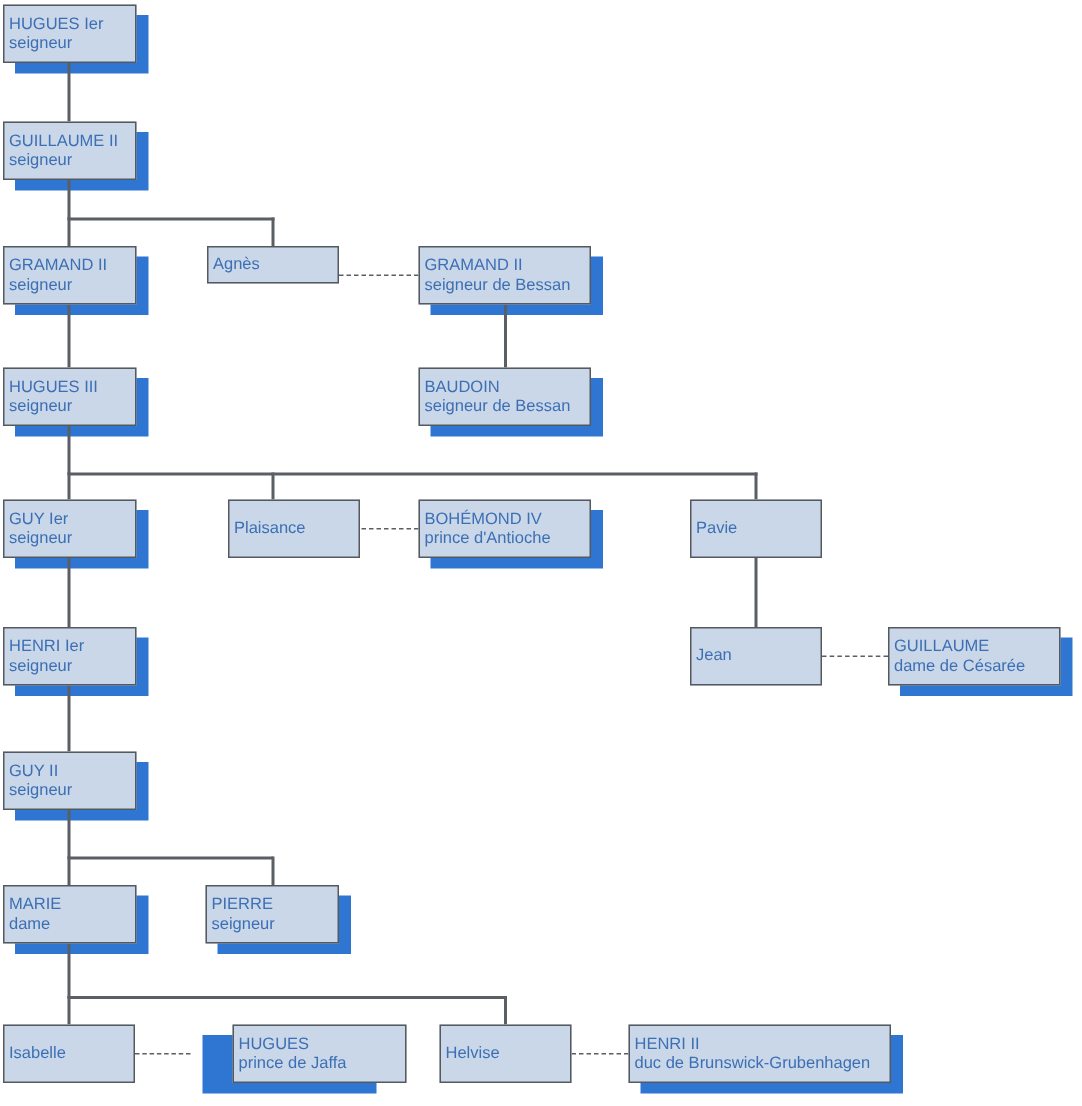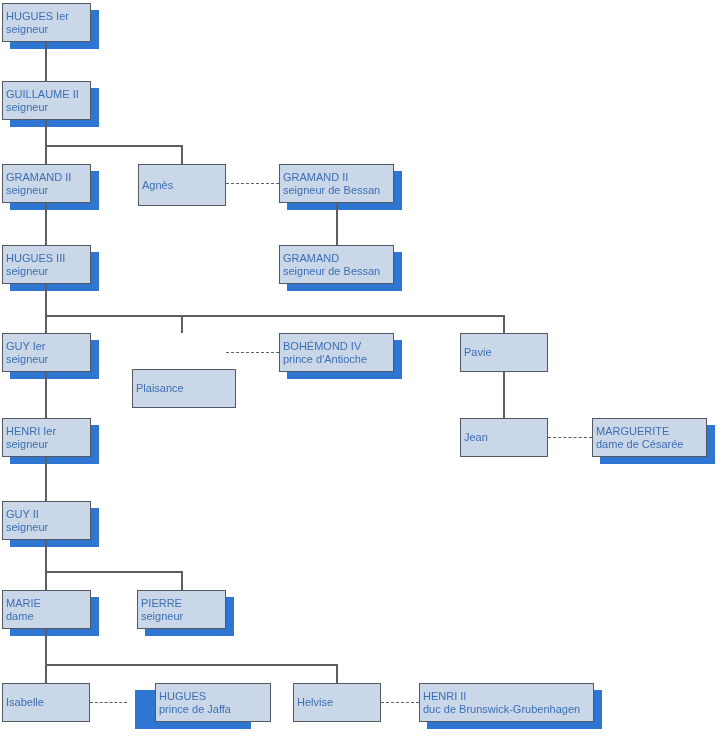--- a/index.html
+++ b/index.html
@@ -119,58 +119,58 @@
         <span class="l2">seigneur</span>
       </div>
       <div class="node" style="left: 2px; top: 81px; width: 89px; height: 39px;">
         <span class="l1">GUILLAUME II</span>
         <span class="l2">seigneur</span>
       </div>
       <div class="node" style="left: 2px; top: 164px; width: 89px; height: 39px;">
         <span class="l1">GRAMAND II</span>
         <span class="l2">seigneur</span>
       </div>
-      <div class="node" style="left: 138px; top: 164px; width: 88px; height: 42px;">
+      <div class="node" style="left: 138px; top: 164px; width: 88px; height: 25px;">
         <span class="l1">Agnès</span>
       </div>
       <div class="node" style="left: 279px; top: 164px; width: 115px; height: 39px;">
         <span class="l1">GRAMAND II</span>
         <span class="l2">seigneur de Bessan</span>
       </div>
       <div class="node" style="left: 2px; top: 245px; width: 89px; height: 39px;">
         <span class="l1">HUGUES III</span>
         <span class="l2">seigneur</span>
       </div>
       <div class="node" style="left: 279px; top: 245px; width: 115px; height: 39px;">
-        <span class="l1">GRAMAND</span>
+        <span class="l1">BAUDOIN</span>
         <span class="l2">seigneur de Bessan</span>
       </div>
       <div class="node" style="left: 2px; top: 333px; width: 89px; height: 39px;">
         <span class="l1">GUY Ier</span>
         <span class="l2">seigneur</span>
       </div>
-      <div class="node" style="left: 132px; top: 333px; width: 104px; height: 39px; margin-top: 36px;">
+      <div class="node" style="left: 152px; top: 333px; width: 88px; height: 39px;">
         <span class="l1">Plaisance</span>
       </div>
       <div class="node" style="left: 279px; top: 333px; width: 115px; height: 39px;">
         <span class="l1">BOHÉMOND IV</span>
         <span class="l2">prince d'Antioche</span>
       </div>
       <div class="node" style="left: 460px; top: 333px; width: 88px; height: 39px;">
         <span class="l1">Pavie</span>
       </div>
       <div class="node" style="left: 2px; top: 418px; width: 89px; height: 39px;">
         <span class="l1">HENRI Ier</span>
         <span class="l2">seigneur</span>
       </div>
       <div class="node" style="left: 460px; top: 418px; width: 88px; height: 39px;">
         <span class="l1">Jean</span>
       </div>
       <div class="node" style="left: 592px; top: 418px; width: 115px; height: 39px;">
-        <span class="l1">MARGUERITE</span>
+        <span class="l1">GUILLAUME</span>
         <span class="l2">dame de Césarée</span>
       </div>
       <div class="node" style="left: 2px; top: 501px; width: 89px; height: 39px;">
         <span class="l1">GUY II</span>
         <span class="l2">seigneur</span>
       </div>
       <div class="node" style="left: 2px; top: 590px; width: 89px; height: 39px;">
         <span class="l1">MARIE</span>
         <span class="l2">dame</span>
       </div>

